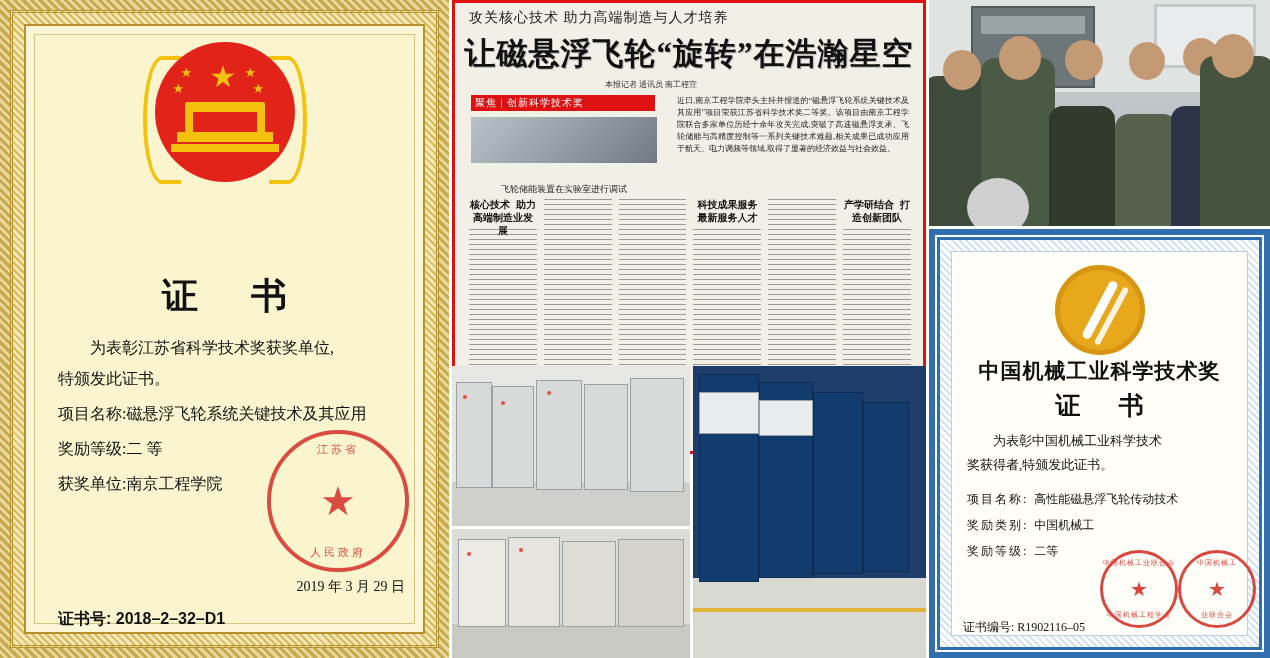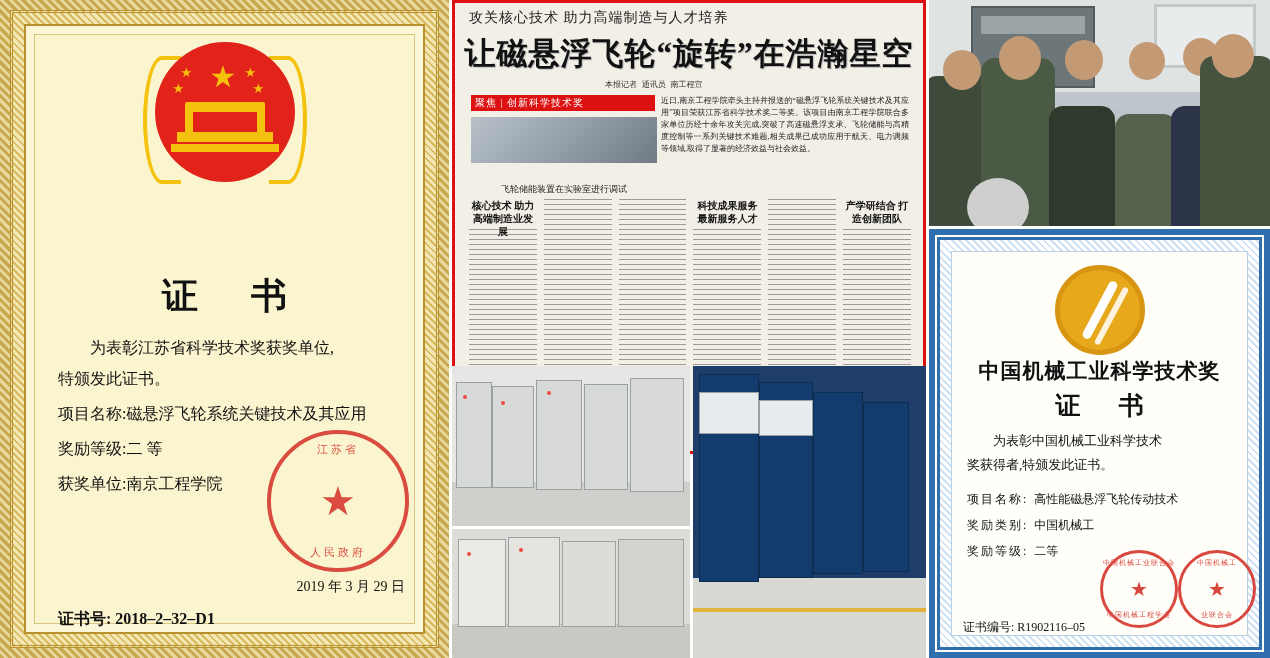--- a/index.html
+++ b/index.html
@@ -47,41 +47,41 @@
   .kv{display:flex;margin-top:4px;}
   .kv .k{white-space:nowrap;}
   .kv .v{margin-left:0;}
   .seal{position:absolute;right:40px;bottom:86px;width:134px;height:134px;border:4px solid #d5352c;
      border-radius:50%;color:#d5352c;opacity:.88;}
   .seal .sc{position:absolute;left:50%;top:50%;transform:translate(-50%,-50%);font-size:40px;color:#d5352c;}
   .seal .st{position:absolute;left:0;right:0;top:8px;text-align:center;font-size:11px;letter-spacing:3px;}
   .seal .sb{position:absolute;left:0;right:0;bottom:8px;text-align:center;font-size:11px;letter-spacing:3px;}
   .seal-date{position:absolute;right:44px;bottom:62px;font-family:"Liberation Serif",serif;
      font-size:14px;color:#111;}
-  .cert-no{position:absolute;left:58px;bottom:28px;font-family:Liberation Serif, serif;
+  .cert-no{position:absolute;left:58px;bottom:28px;font-family:Liberation Sans, sans-serif;
      font-size:16px;font-weight:bold;color:#111;}
 
   
   #newspaper{left:452px;top:0;width:474px;height:454px;background:#f2efe6;border:3px solid #d11;box-sizing:border-box;}
   .np-kicker{position:absolute;left:14px;top:6px;font-family:"Liberation Serif",serif;font-size:14px;color:#222;letter-spacing:1px;}
   .np-head{position:absolute;left:8px;right:8px;top:30px;text-align:center;
      font-family:"Liberation Serif",serif;font-weight:bold;font-size:31px;color:#111;letter-spacing:1px;
      text-shadow:1px 1px 0 #bbb;}
-  .np-sub{position:absolute;left:150px;top:76px;font-size:8px;color:#333;font-family:Liberation Mono, monospace;}
+  .np-sub{position:absolute;left:150px;top:76px;font-size:8px;color:#333;font-family:Liberation Serif, serif;}
   .np-tagbox{position:absolute;left:16px;top:92px;width:184px;height:16px;background:#d11;}
   .np-tag{position:absolute;left:20px;top:93px;font-size:10px;color:#fff;font-family:"Liberation Serif",serif;letter-spacing:1px;}
-  .np-lead{position:absolute;left:206px;top:92px;right:14px;font-size:8px;line-height:12px;color:#222;
+  .np-lead{position:absolute;left:222px;top:92px;right:14px;font-size:8px;line-height:12px;color:#222;
      font-family:"Liberation Serif",serif;text-align:justify;}
   .np-photo{position:absolute;left:16px;top:114px;width:186px;height:46px;background:
      linear-gradient(135deg,#b9c2c9,#8d98a3 60%,#6f7a85);}
   .np-cap{position:absolute;left:16px;top:180px;width:186px;text-align:center;font-size:9px;
      color:#222;font-family:"Liberation Serif",serif;line-height:13px;}
   .np-cols{position:absolute;left:14px;right:12px;top:196px;bottom:10px;display:flex;gap:7px;}
   .np-col{flex:1;position:relative;}
-  .np-colhead{font-size:10px;font-weight:bold;text-align:center;font-family:Liberation Serif, serif;
+  .np-colhead{font-size:10px;font-weight:bold;text-align:center;font-family:Liberation Mono, monospace;
      color:#111;margin-bottom:3px;line-height:13px;}
   .np-lines{position:absolute;left:0;right:0;top:0;bottom:0;
      background:repeating-linear-gradient(to bottom,#555 0px,#555 1px,transparent 1px,transparent 5px);
      opacity:.55;}
   .np-lines.offset{top:30px;}
 
   
   #photo-meeting{left:929px;top:0;width:341px;height:226px;
      background:linear-gradient(#cfd6da,#aab3ba);}
   .mt-wall{position:absolute;left:0;top:0;right:0;height:92px;background:#dfe3e2;}

